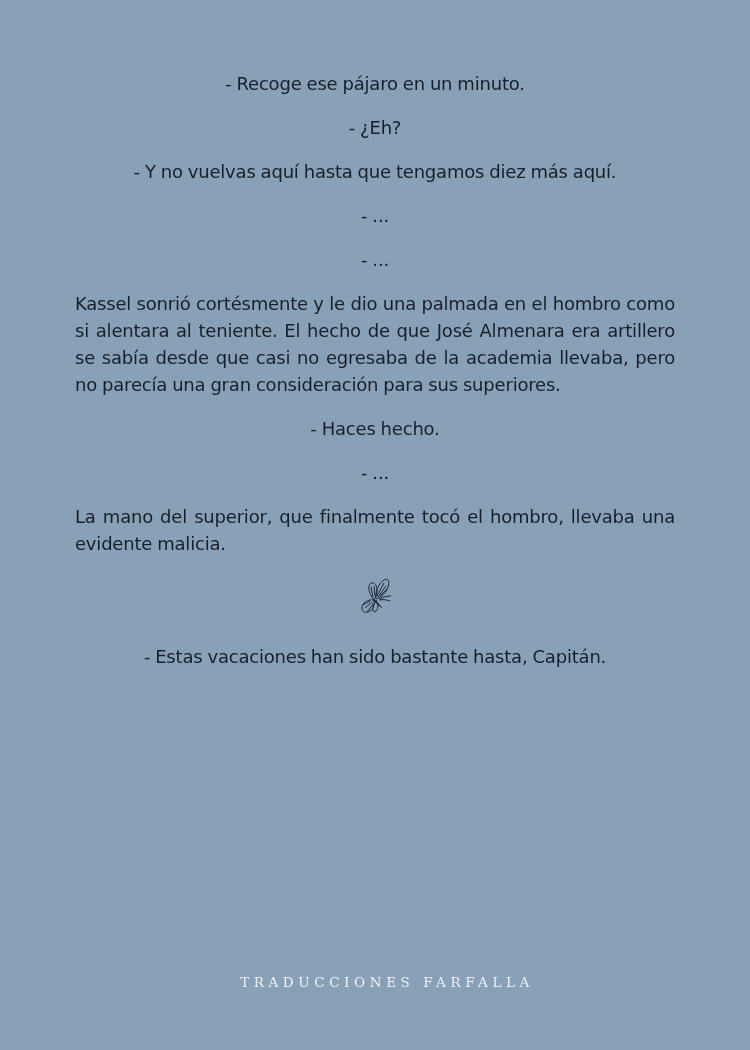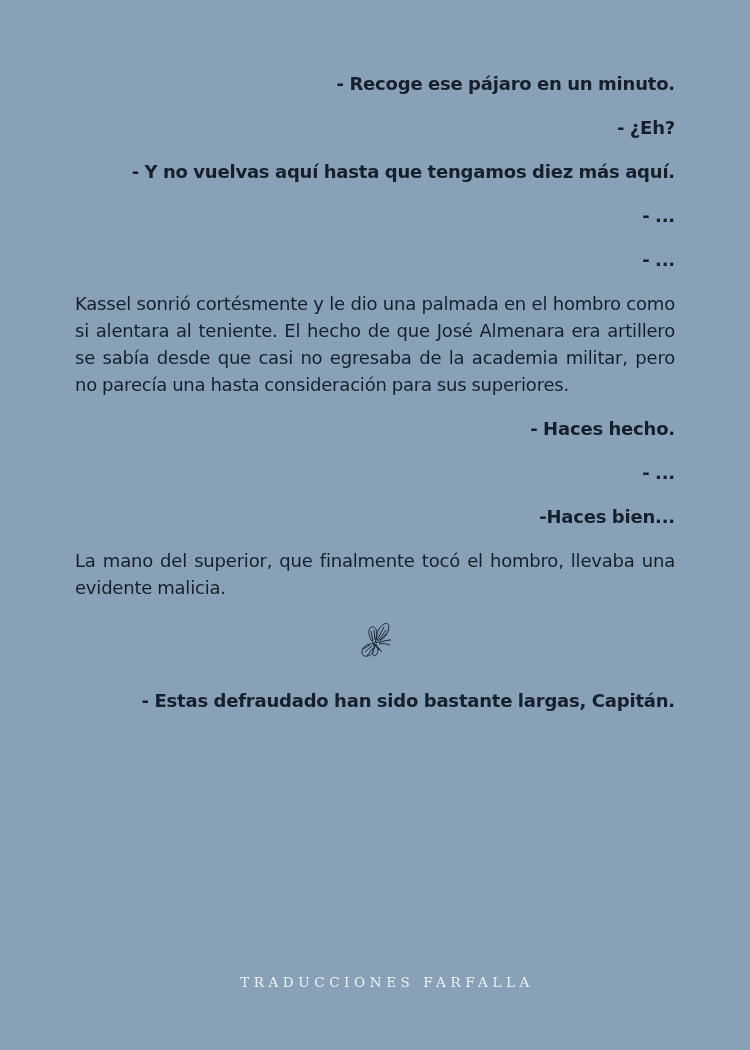--- a/index.html
+++ b/index.html
@@ -23,22 +23,21 @@
     }
     .para {
       margin: 0 0 17px 0;
       font-size: 18px;
       line-height: 27px;
       text-align: justify;
       letter-spacing: -0.2px;
       word-spacing: -0.5px;
     }
     .para.single {
-      text-align: right;
-      font-weight: bold;
+      text-align: center;
     }
     .ornament {
       display: flex;
       justify-content: center;
       margin: 18px 0 24px 0;
       height: 44px;
     }
     .ornament svg {
       width: 44px;
       height: 44px;
@@ -57,24 +56,23 @@
   </style>
 </head>
 <body>
 
 <div class="page">
   <p class="para single">- Recoge ese pájaro en un minuto.</p>
   <p class="para single">- ¿Eh?</p>
   <p class="para single">- Y no vuelvas aquí hasta que tengamos diez más aquí.</p>
   <p class="para single">- ...</p>
   <p class="para single">- ...</p>
-  <p class="para">Kassel sonrió cortésmente y le dio una palmada en el hombro como si alentara al teniente. El hecho de que José Almenara era artillero se sabía desde que casi no egresaba de la academia militar, pero no parecía una hasta consideración para sus superiores.</p>
+  <p class="para">Kassel sonrió cortésmente y le dio una palmada en el hombro como si alentara al teniente. El hecho de que José Almenara era artillero se sabía desde que casi no egresaba de la academia llevaba, pero no parecía una gran consideración para sus superiores.</p>
   <p class="para single">- Haces hecho.</p>
   <p class="para single">- ...</p>
-  <p class="para single">-Haces bien...</p>
   <p class="para">La mano del superior, que finalmente tocó el hombro, llevaba una evidente malicia.</p>
 
   <div class="ornament">
     <svg viewBox="0 0 44 44" fill="none" stroke="#1c2a38" stroke-width="1" stroke-linejoin="round">
 
       <path d="M23 24 C22 16, 26 8, 31 5 C35 3, 37 6, 35 12 C33 18, 28 22, 23 24 Z"></path>
       <path d="M24 21 L31 8 M25 22 L33 11 M27 21 L34 14"></path>
 
       <path d="M21 25 C17 20, 14 13, 17 9 C20 6, 24 9, 24 15 C24 19, 23 22, 21 25 Z"></path>
       <path d="M20 22 L18 12 M22 21 L21 11"></path>
@@ -84,16 +82,16 @@
       <path d="M23 25 C25 29, 26 33, 23 36 C21 38, 19 36, 20 32 Z"></path>
 
       <path d="M21 25 L27 31" stroke-width="1.6"></path>
       <path d="M27 31 L29 33"></path>
 
       <path d="M26 24 C30 22, 34 21, 38 21"></path>
       <path d="M26 25 C30 24, 34 25, 37 26"></path>
     </svg>
   </div>
 
-  <p class="para single">- Estas defraudado han sido bastante largas, Capitán.</p>
+  <p class="para single">- Estas vacaciones han sido bastante hasta, Capitán.</p>
 </div>
 
 <div class="footer">TRADUCCIONES FARFALLA</div>
 
 </body></html>

